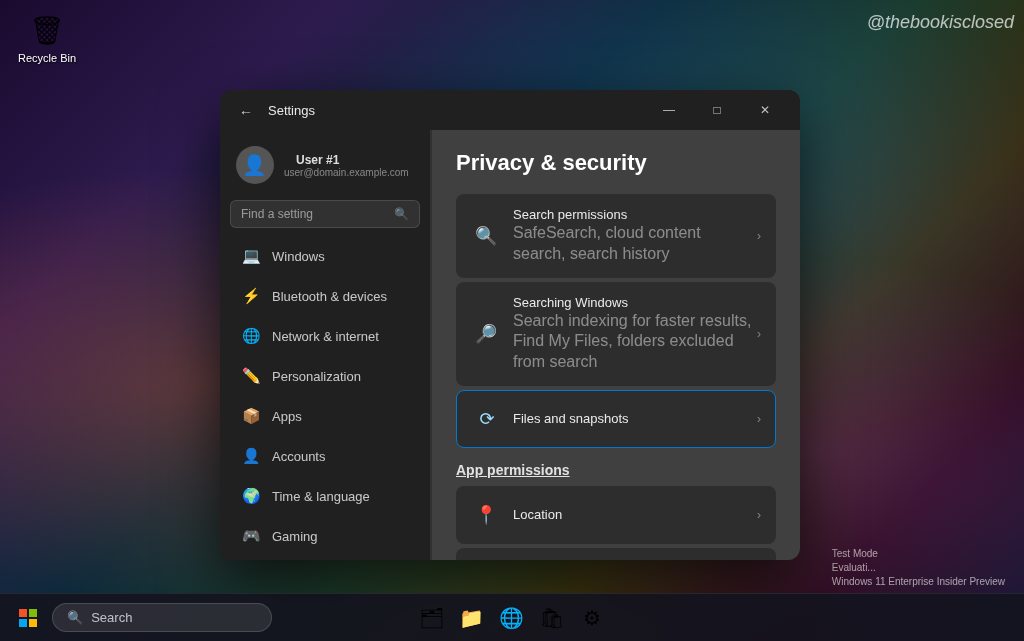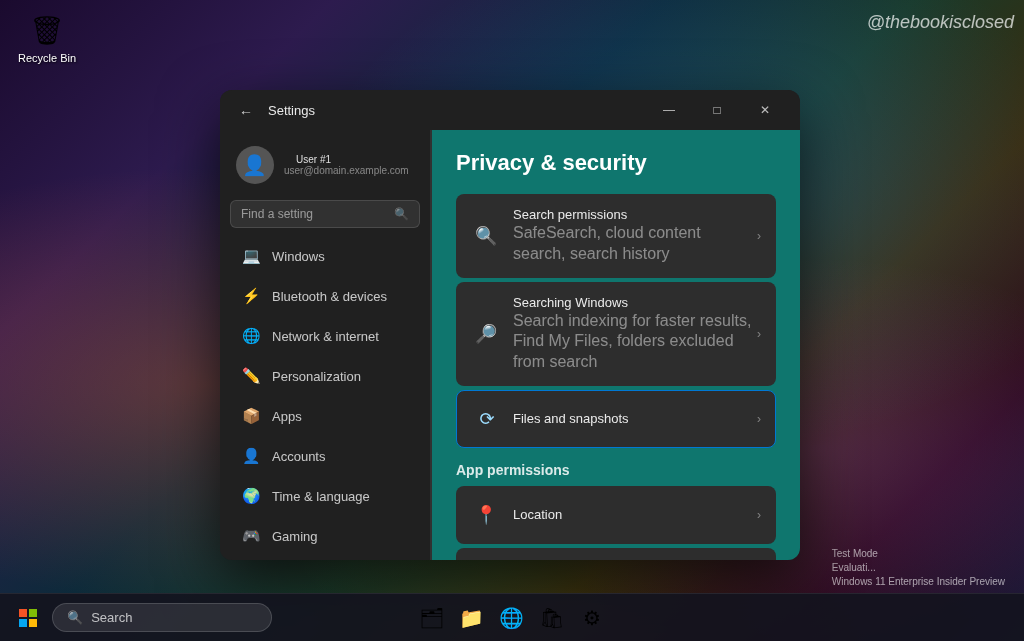--- a/index.html
+++ b/index.html
@@ -273,22 +273,22 @@
       display: flex;
       align-items: center;
       justify-content: center;
       font-size: 20px;
       color: #aaa;
       flex-shrink: 0;
     }
     .profile-info { overflow: hidden; }
     .profile-name {
       color: rgba(255,255,255,0.85);
-      font-size: 10px;
-      font-weight: 400;
+      font-size: 12px;
+      font-weight: 700;
       white-space: nowrap;
       overflow: hidden;
       text-overflow: ellipsis;
       padding-left: 12px;
     }
     .profile-email {
       color: rgba(255,255,255,0.45);
       font-size: 10px;
       white-space: nowrap;
       overflow: hidden;
@@ -337,21 +337,21 @@
       width: 2px;
       background: rgba(255,255,255,0.08);
       flex-shrink: 0;
     }
 
     
     .main-content {
       flex: 1;
       overflow-y: auto;
       padding: 20px 24px;
-      background: #0f766e;
+      background: #404040;
     }
 
     .main-content::-webkit-scrollbar { width: 6px; }
     .main-content::-webkit-scrollbar-track { background: transparent; }
     .main-content::-webkit-scrollbar-thumb { background: rgba(255,255,255,0.2); border-radius: 3px; }
 
     .page-title {
       color: white;
       font-size: 22px;
       font-weight: 600;
@@ -403,20 +403,21 @@
     .item-chevron {
       color: rgba(255,255,255,0.4);
       font-size: 12px;
     }
 
     .section-label {
       color: rgba(255,255,255,0.85);
       font-size: 14px;
       font-weight: 600;
       margin: 14px 0 8px;
+      text-decoration: underline;
     }
 
     
     .icon-blue { color: #4fc3f7; }
     .icon-teal { color: #4dd0e1; }
     .icon-orange { color: #ffb74d; }
     .icon-purple { color: #ce93d8; }
     .icon-green { color: #81c784; }
     .icon-cyan { color: #80deea; }
   </style>

